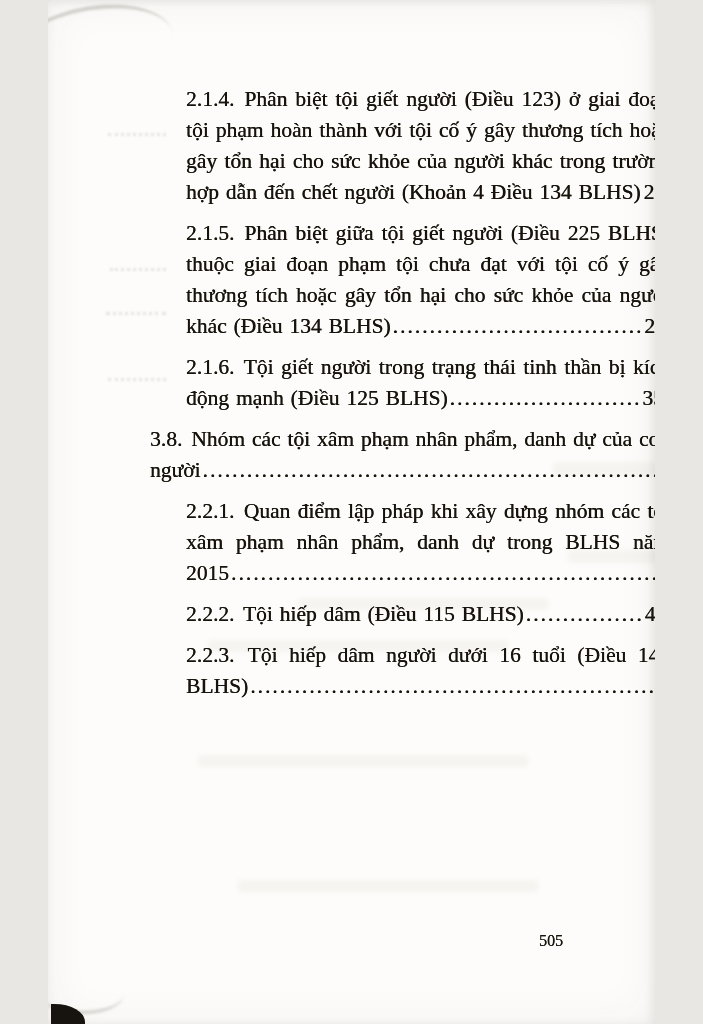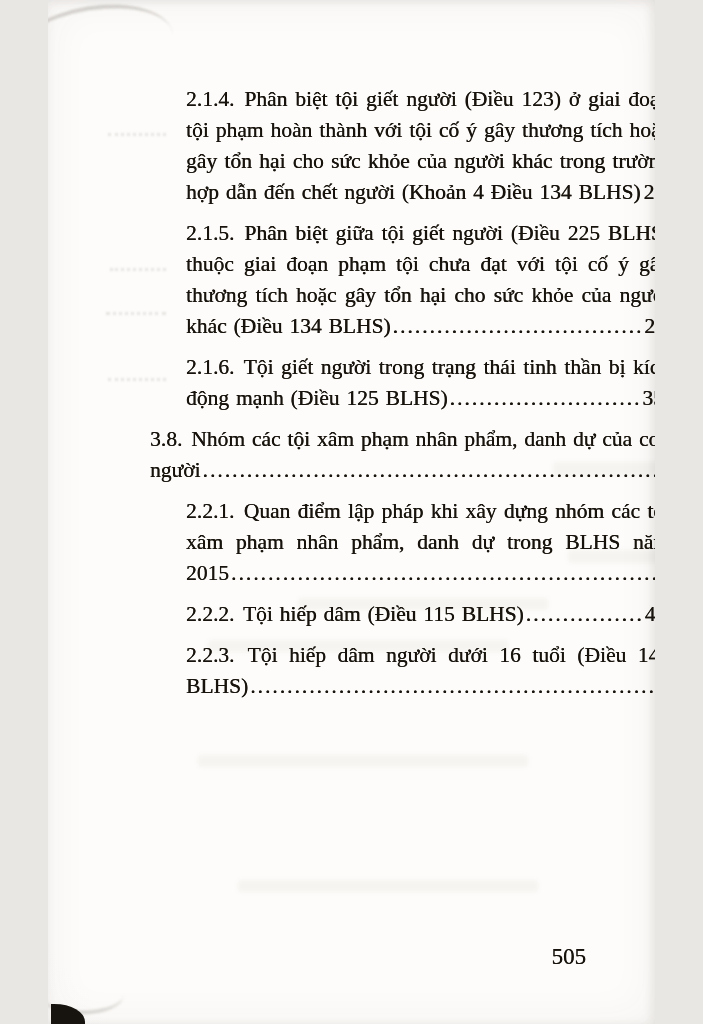--- a/index.html
+++ b/index.html
@@ -42,25 +42,24 @@
   .leader {
     letter-spacing: 2px;
     padding-left: 2px;
   }
   .pg { padding-left: 1px; }
 
   
   .folio {
     position: absolute;
     top: 926px;
-    right: 69px;
-    font-size: 23px;
+    right: 92px;
+    font-size: 16px;
     line-height: 30px;
     text-shadow: 0.35px 0 0 currentColor;
-    margin-top: 16px;
   }
 
   
   .artifact { position: absolute; pointer-events: none; }
   .arc-top {
     left: -34px; top: 6px; width: 160px; height: 76px;
     border-top: 4px solid rgba(150, 144, 136, 0.38);
     border-radius: 50%;
     transform: rotate(-9deg);
     filter: blur(1.3px);

